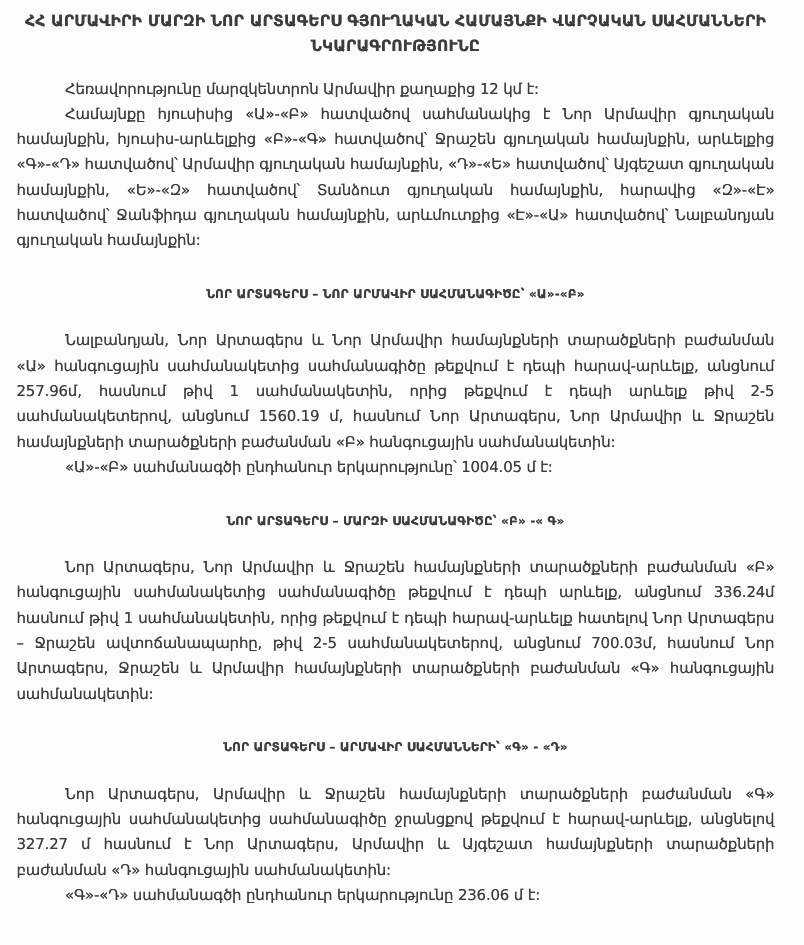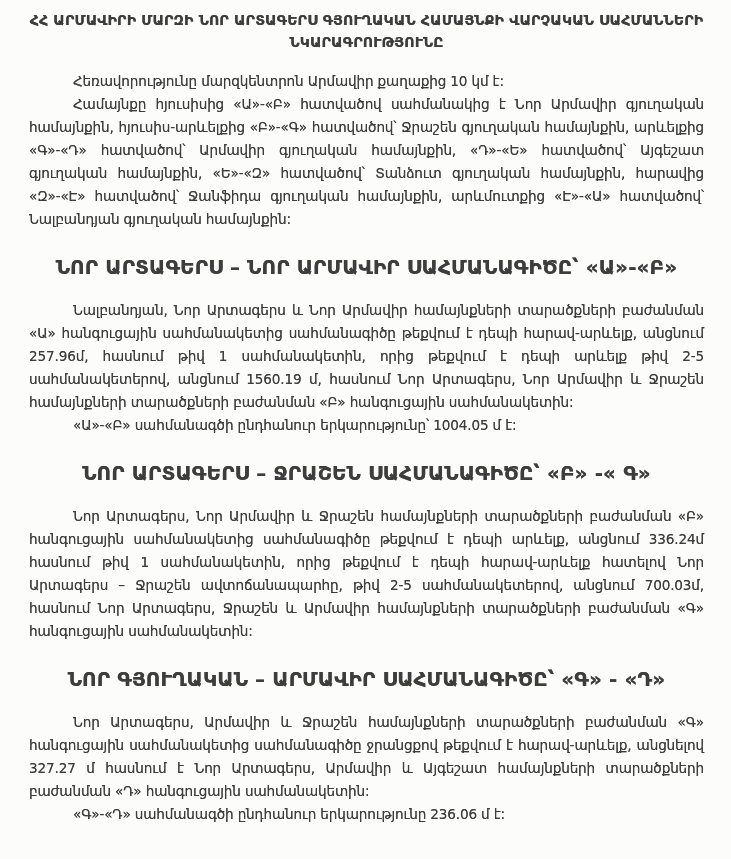--- a/index.html
+++ b/index.html
@@ -12,67 +12,67 @@
     width: 731px;
     height: 859px;
     box-sizing: border-box;
     overflow: hidden;
     background: #fcfcfb;
     color: #3d3d3d;
     font-family: "DejaVu Sans", "Liberation Sans", sans-serif;
     font-size: 13.6px;
     line-height: 23px;
     letter-spacing: -0.15px;
-    padding: 9px 27px 0 29px;
+    padding: 9px 27px 0 15px;
     text-shadow: 0 0 0.4px rgba(60,60,60,0.75);
   }
   .doc-title {
     margin: 0 0 17px 0;
     text-align: center;
     font-weight: bold;
     font-size: 14.2px;
     line-height: 22px;
     letter-spacing: 0.1px;
   }
   .para {
     margin: 0;
     text-align: justify;
     text-indent: 44px;
   }
   .section-heading {
     margin: 25px 0 20px 0;
     text-align: center;
     font-weight: bold;
-    font-size: 20px;
+    font-size: 11px;
     line-height: 23px;
     letter-spacing: 0.1px;
   }
 </style>
 </head>
 <body>
 
 <div class="page">
 
   <div class="doc-title">ՀՀ ԱՐՄԱՎԻՐԻ ՄԱՐԶԻ ՆՈՐ ԱՐՏԱԳԵՐՍ ԳՅՈՒՂԱԿԱՆ ՀԱՄԱՅՆՔԻ ՎԱՐՉԱԿԱՆ ՍԱՀՄԱՆՆԵՐԻ ՆԿԱՐԱԳՐՈՒԹՅՈՒՆԸ</div>
 
 
-  <p class="para">Հեռավորությունը մարզկենտրոն Արմավիր քաղաքից 10 կմ է:</p>
+  <p class="para">Հեռավորությունը մարզկենտրոն Արմավիր քաղաքից 12 կմ է:</p>
 
   <p class="para">Համայնքը հյուսիսից «Ա»-«Բ» հատվածով սահմանակից է Նոր Արմավիր գյուղական համայնքին, հյուսիս-արևելքից «Բ»-«Գ» հատվածով՝ Ջրաշեն գյուղական համայնքին, արևելքից «Գ»-«Դ» հատվածով՝ Արմավիր գյուղական համայնքին, «Դ»-«Ե» հատվածով՝ Այգեշատ գյուղական համայնքին, «Ե»-«Զ» հատվածով՝ Տանձուտ գյուղական համայնքին, հարավից «Զ»-«Է» հատվածով՝ Ջանֆիդա գյուղական համայնքին, արևմուտքից «Է»-«Ա» հատվածով՝ Նալբանդյան գյուղական համայնքին:</p>
 
   <div>
     <div class="section-heading">ՆՈՐ ԱՐՏԱԳԵՐՍ – ՆՈՐ ԱՐՄԱՎԻՐ ՍԱՀՄԱՆԱԳԻԾԸ՝ «Ա»-«Բ»</div>
     <p class="para">Նալբանդյան, Նոր Արտագերս և Նոր Արմավիր համայնքների տարածքների բաժանման «Ա» հանգուցային սահմանակետից սահմանագիծը թեքվում է դեպի հարավ-արևելք, անցնում 257.96մ, հասնում թիվ 1 սահմանակետին, որից թեքվում է դեպի արևելք թիվ 2-5 սահմանակետերով, անցնում 1560.19 մ, հասնում Նոր Արտագերս, Նոր Արմավիր և Ջրաշեն համայնքների տարածքների բաժանման «Բ» հանգուցային սահմանակետին:</p>
     <p class="para">«Ա»-«Բ» սահմանագծի ընդհանուր երկարությունը՝ 1004.05 մ է:</p>
   </div>
 
   <div>
-    <div class="section-heading">ՆՈՐ ԱՐՏԱԳԵՐՍ – ՋՐԱՇԵՆ ՍԱՀՄԱՆԱԳԻԾԸ՝ «Բ» -« Գ»</div>
+    <div class="section-heading">ՆՈՐ ԱՐՏԱԳԵՐՍ – ՄԱՐԶԻ ՍԱՀՄԱՆԱԳԻԾԸ՝ «Բ» -« Գ»</div>
     <p class="para">Նոր Արտագերս, Նոր Արմավիր և Ջրաշեն համայնքների տարածքների բաժանման «Բ» հանգուցային սահմանակետից սահմանագիծը թեքվում է դեպի արևելք, անցնում 336.24մ հասնում թիվ 1 սահմանակետին, որից թեքվում է դեպի հարավ-արևելք հատելով Նոր Արտագերս – Ջրաշեն ավտոճանապարհը, թիվ 2-5 սահմանակետերով, անցնում 700.03մ, հասնում Նոր Արտագերս, Ջրաշեն և Արմավիր համայնքների տարածքների բաժանման «Գ» հանգուցային սահմանակետին:</p>
   </div>
 
   <div>
-    <div class="section-heading">ՆՈՐ ԳՅՈՒՂԱԿԱՆ – ԱՐՄԱՎԻՐ ՍԱՀՄԱՆԱԳԻԾԸ՝ «Գ» - «Դ»</div>
+    <div class="section-heading">ՆՈՐ ԱՐՏԱԳԵՐՍ – ԱՐՄԱՎԻՐ ՍԱՀՄԱՆՆԵՐԻ՝ «Գ» - «Դ»</div>
     <p class="para">Նոր Արտագերս, Արմավիր և Ջրաշեն համայնքների տարածքների բաժանման «Գ» հանգուցային սահմանակետից սահմանագիծը ջրանցքով թեքվում է հարավ-արևելք, անցնելով 327.27 մ հասնում է Նոր Արտագերս, Արմավիր և Այգեշատ համայնքների տարածքների բաժանման «Դ» հանգուցային սահմանակետին:</p>
     <p class="para">«Գ»-«Դ» սահմանագծի ընդհանուր երկարությունը 236.06 մ է:</p>
   </div>
 
 </div>
 
 </body></html>

